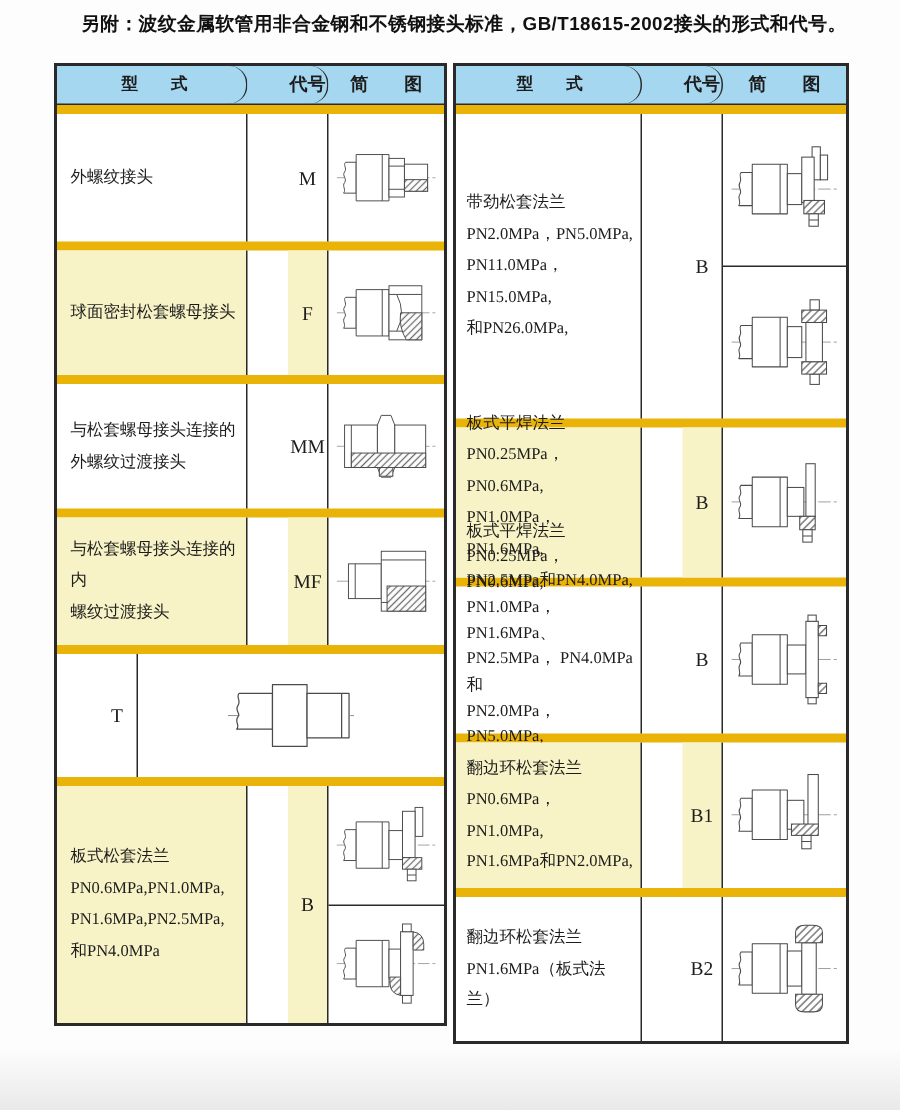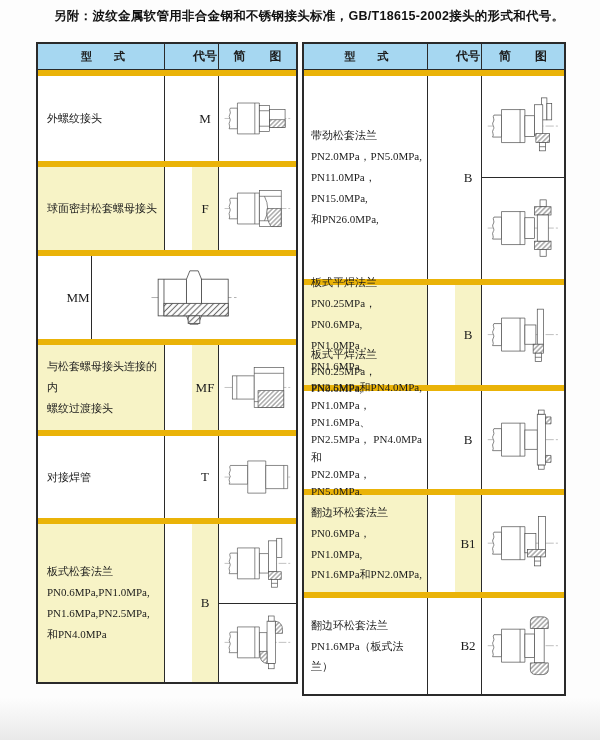--- a/index.html
+++ b/index.html
@@ -37,21 +37,21 @@
   #tbl-right .c-type { flex:0 0 124px; padding-left:7px; }
   .c-code {
     flex:0 0 27px; border-right:1px solid #2a2a2a;
     display:flex; align-items:center; justify-content:center;
     font-size:13px;
     margin-left:27px;
   }
   .c-diag { flex:1 1 auto; display:flex; flex-direction:column; min-width:0; }
   .half { flex:1 1 0; display:flex; align-items:center; justify-content:center; padding:2px; min-height:0; }
   .half + .half { border-top:1px solid #2a2a2a; }
-  .hdr .cell { display:flex; align-items:center; justify-content:center; }
+  .hdr .cell { display:flex; align-items:center; justify-content:center;border-radius:12px; }
   .hdr .c-diag { flex-direction:row; }
   .yellow { background:#f7f3c6; }
   svg.diag { width:97%; height:95%; display:block; }
   .defs-holder { position:absolute; width:0; height:0; overflow:hidden; }
   .bottom-fade {
     position:absolute; left:0; right:0; bottom:0; height:42px;
     background:linear-gradient(#fdfdfd, #e9e9e9);
   }
 </style>
 </head>
@@ -270,20 +270,22 @@
     <div class="cell c-diag">
         <div class="half">
       <svg class="diag" viewBox="0 0 110 90" preserveAspectRatio="xMidYMid meet">
             <use href="#d-f"></use>
           </svg>
     </div>
       </div>
   </div>
 
   <div class="row" style="height:89px">
+    <div class="cell c-type">与松套螺母接头连接的
+外螺纹过渡接头</div>
     <div class="cell c-code">MM</div>
     <div class="cell c-diag">
         <div class="half">
       <svg class="diag" viewBox="0 0 110 90" preserveAspectRatio="xMidYMid meet">
             <use href="#d-mm"></use>
           </svg>
     </div>
       </div>
   </div>
 
@@ -294,21 +296,20 @@
     <div class="cell c-diag">
         <div class="half">
       <svg class="diag" viewBox="0 0 110 90" preserveAspectRatio="xMidYMid meet">
             <use href="#d-mf"></use>
           </svg>
     </div>
       </div>
   </div>
 
   <div class="row" style="height:88px">
-    <div class="cell c-type">对接焊管</div>
     <div class="cell c-code">T</div>
     <div class="cell c-diag">
         <div class="half">
       <svg class="diag" viewBox="0 0 110 90" preserveAspectRatio="xMidYMid meet">
             <use href="#d-t"></use>
           </svg>
     </div>
       </div>
   </div>
 

